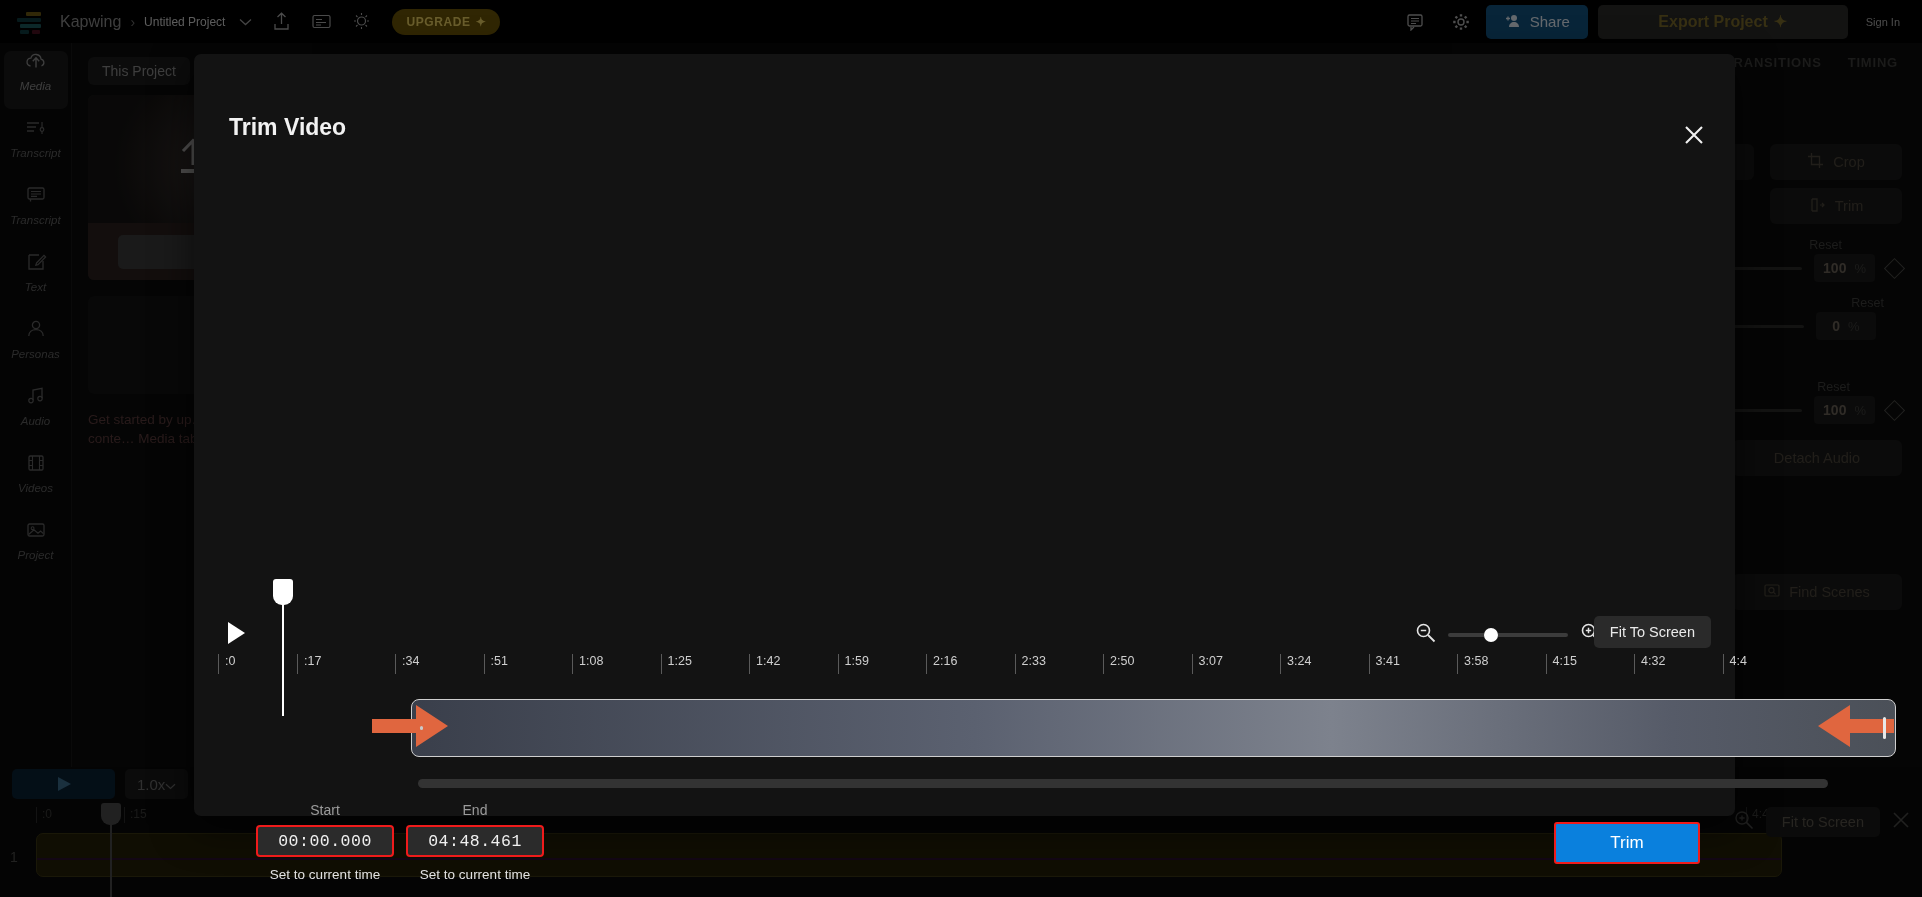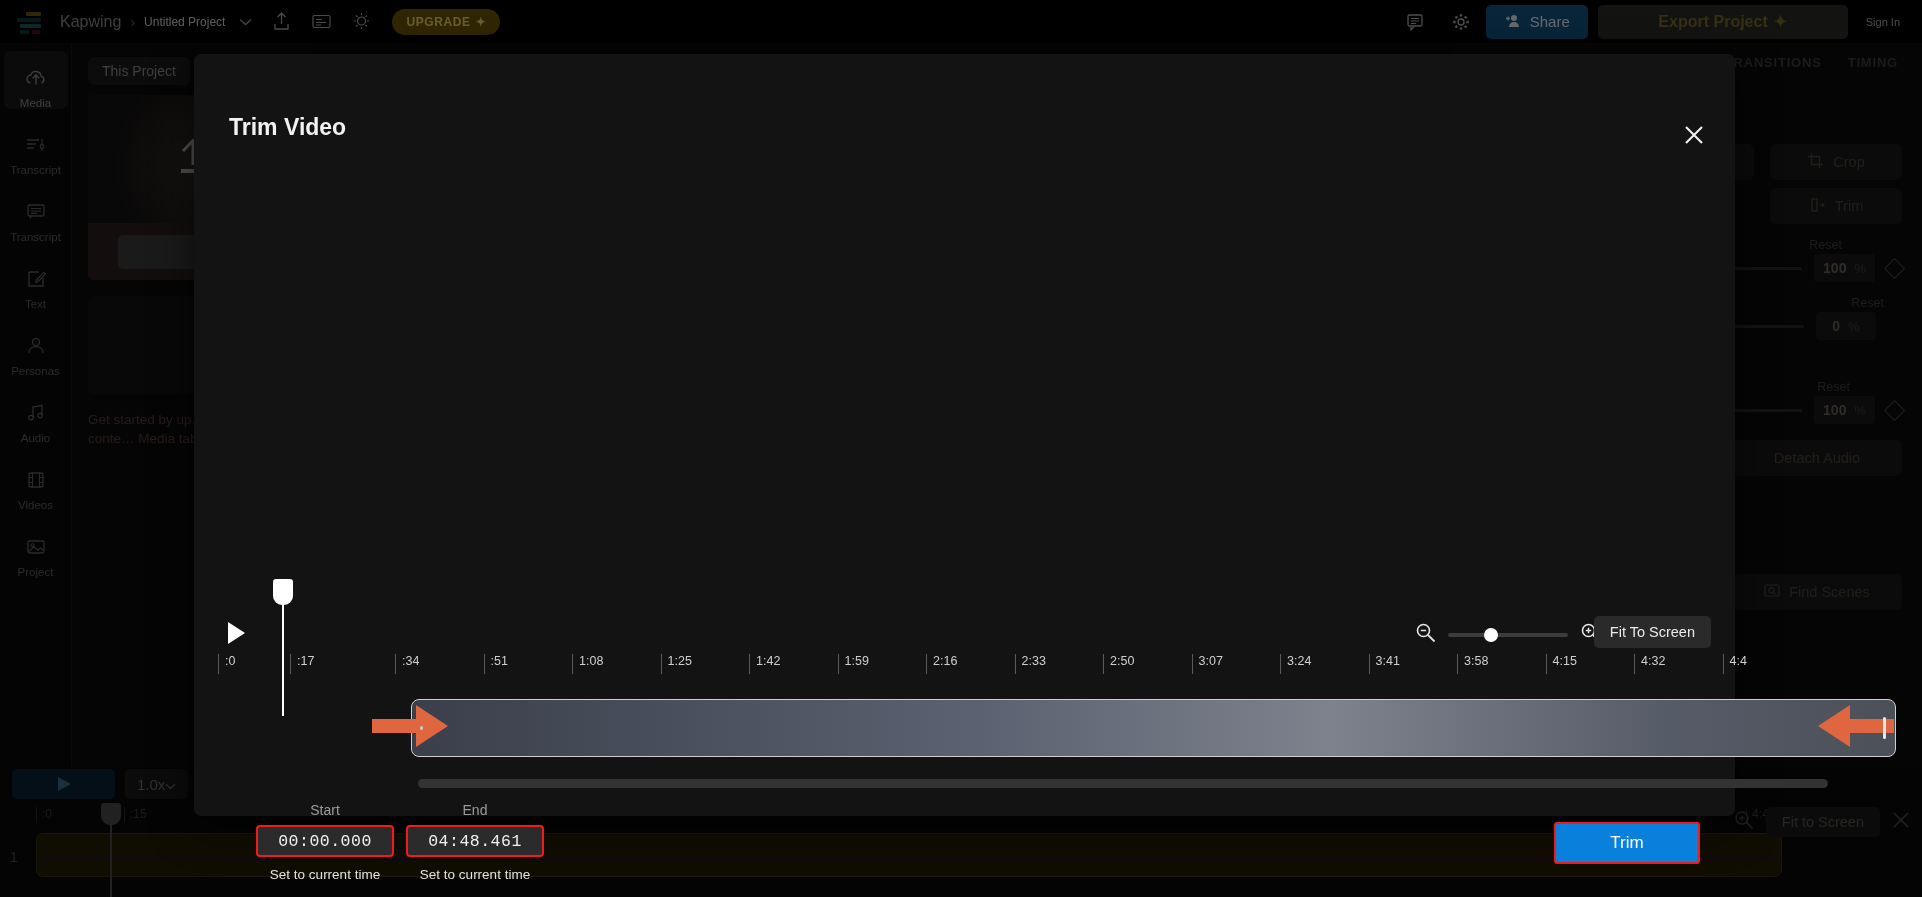--- a/index.html
+++ b/index.html
@@ -49,22 +49,22 @@
   }
   .signin { color: #a9a9a9; font-size: 11px; margin: 0 22px 0 18px; }
 
   
   .rail {
     position: absolute; top: 43px; left: 0; width: 72px; bottom: 0;
     background: #0a0a0a; border-right: 1px solid #171717; padding-top: 8px;
   }
   .rail-item {
     width: 64px; margin: 0 auto 9px auto; height: 58px; border-radius: 7px;
-    display: flex; flex-direction: column; align-items: center; justify-content: flex-end;
-    gap: 5px; color: #5e5e5e;
+    display: flex; flex-direction: column; align-items: center; justify-content: flex-start;
+    gap: 5px; color: #5e5e5e; font-style: italic;
   }
   .rail-item.active { background: #1a1a1a; color: #8a8a8a; }
   .rail-label { font-size: 11.5px; }
 
   
   .media-panel {
     position: absolute; top: 43px; left: 72px; width: 240px; bottom: 130px;
     background: #0c0c0c; padding: 14px 16px;
   }
   .proj-tab {
@@ -548,21 +548,21 @@
               <path d="M13 13L19.5 19.5" stroke="#e4e4e4" stroke-width="1.8"></path>
               <path d="M5.8 8.5h5.4 M8.5 5.8v5.4" stroke="#e4e4e4" stroke-width="1.5"></path>
             </svg>
         </span>
       </div>
       <div class="fit-btn">Fit To Screen</div>
     </div>
 
     <div class="ruler" id="ruler">
         <div class="tick" style="left: 0px;">:0</div>
-        <div class="tick" style="left: 72px;">:17</div>
+        <div class="tick" style="left: 79px;">:17</div>
         <div class="tick" style="left: 177px;">:34</div>
         <div class="tick" style="left: 265.5px;">:51</div>
         <div class="tick" style="left: 354px;">1:08</div>
         <div class="tick" style="left: 442.5px;">1:25</div>
         <div class="tick" style="left: 531px;">1:42</div>
         <div class="tick" style="left: 619.5px;">1:59</div>
         <div class="tick" style="left: 708px;">2:16</div>
         <div class="tick" style="left: 796.5px;">2:33</div>
         <div class="tick" style="left: 885px;">2:50</div>
         <div class="tick" style="left: 973.5px;">3:07</div>

